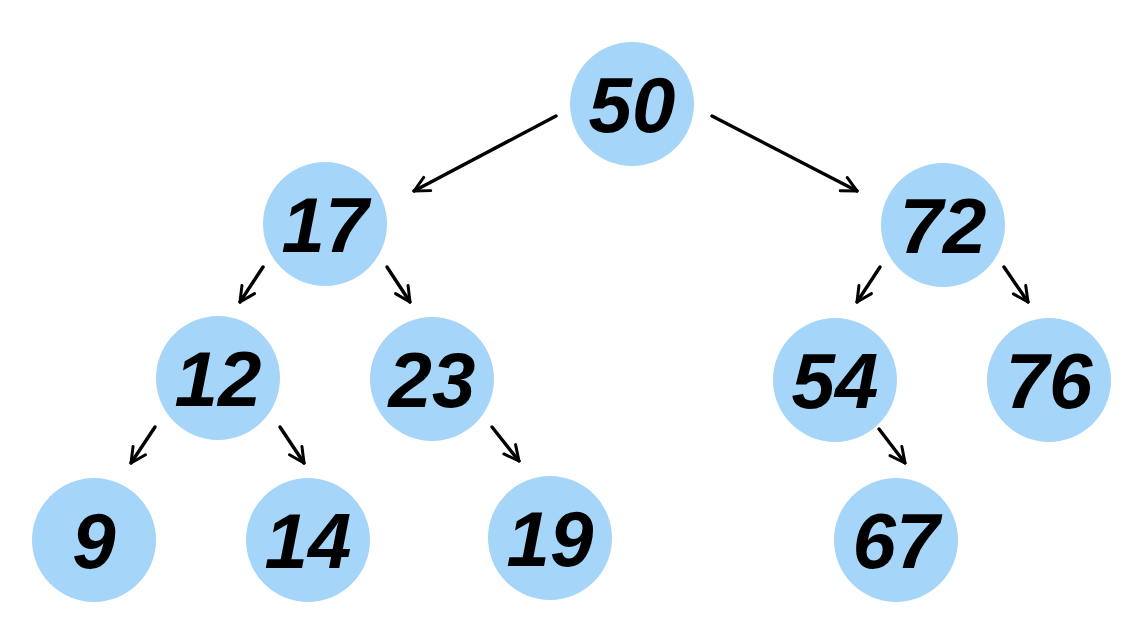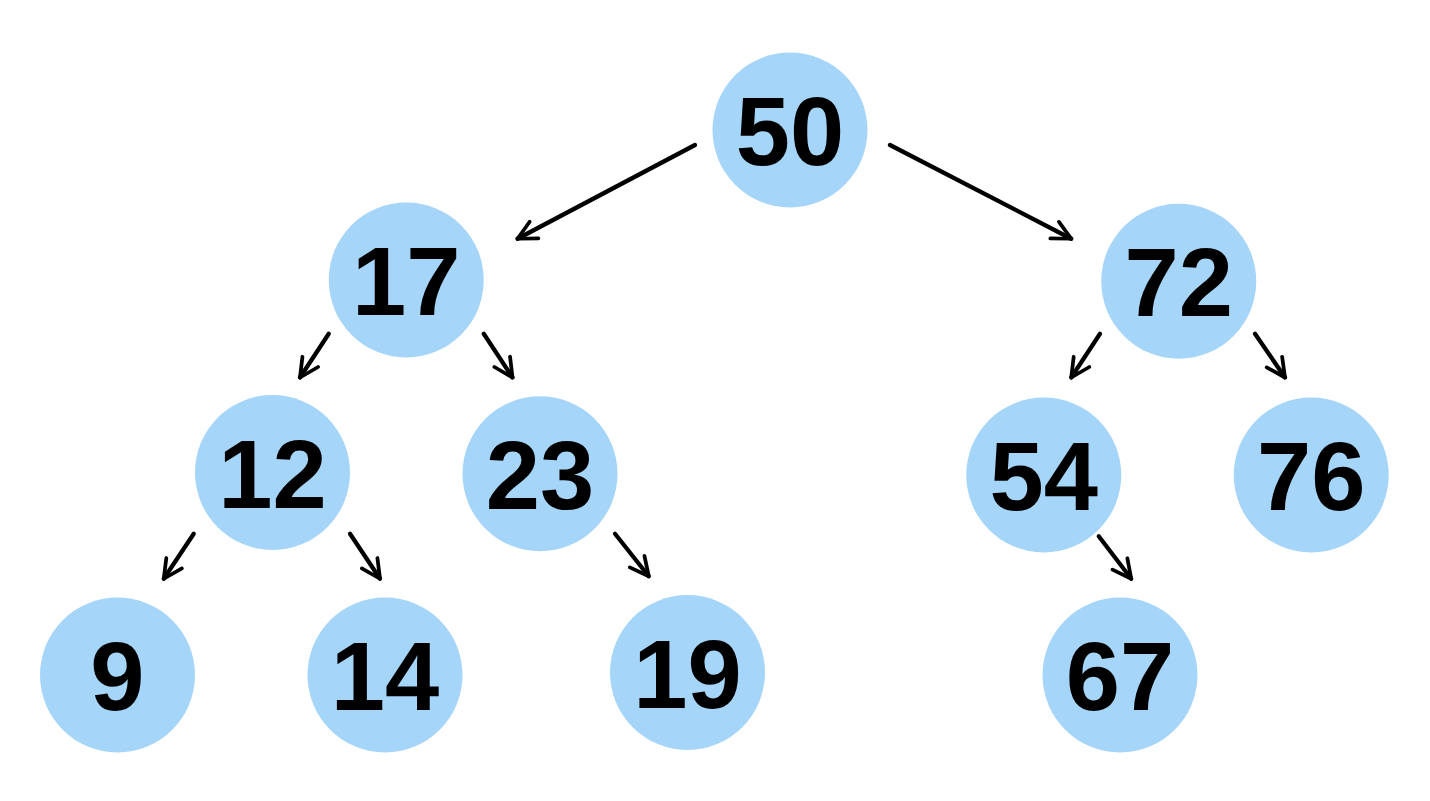--- a/index.html
+++ b/index.html
@@ -6,20 +6,21 @@
     margin: 0;
     padding: 0;
     background: #ffffff;
   }
   .stage {
     position: relative;
     width: 1144px;
     height: 641px;
     background: #ffffff;
     overflow: hidden;
+    font-style: italic;
   }
   svg.tree {
     display: block;
     width: 1144px;
     height: 641px;
   }
   text.node-label {
     font-family: "Liberation Sans", "DejaVu Sans", sans-serif;
     font-weight: bold;
     text-anchor: middle;

